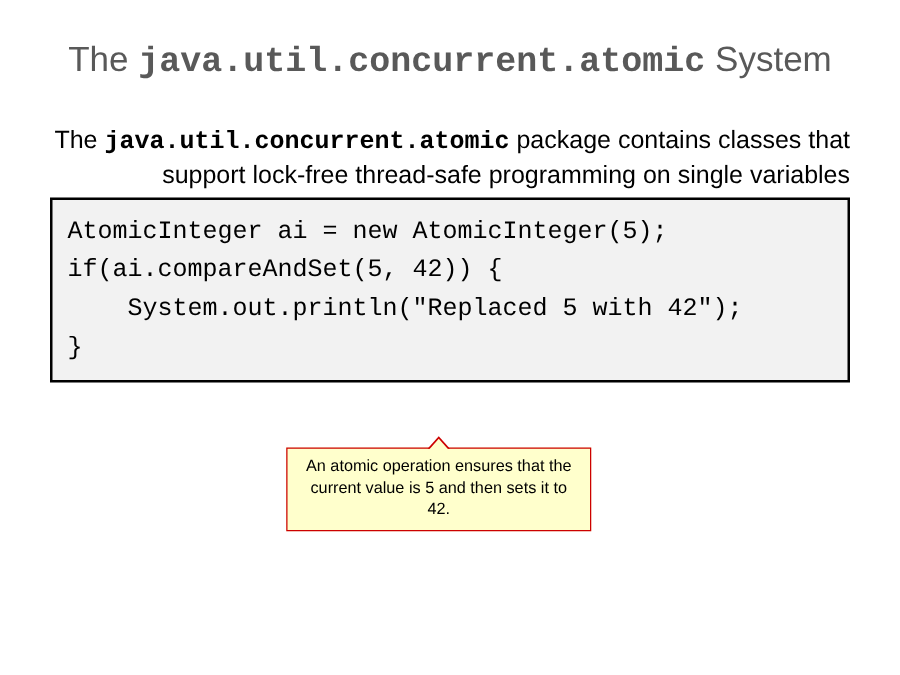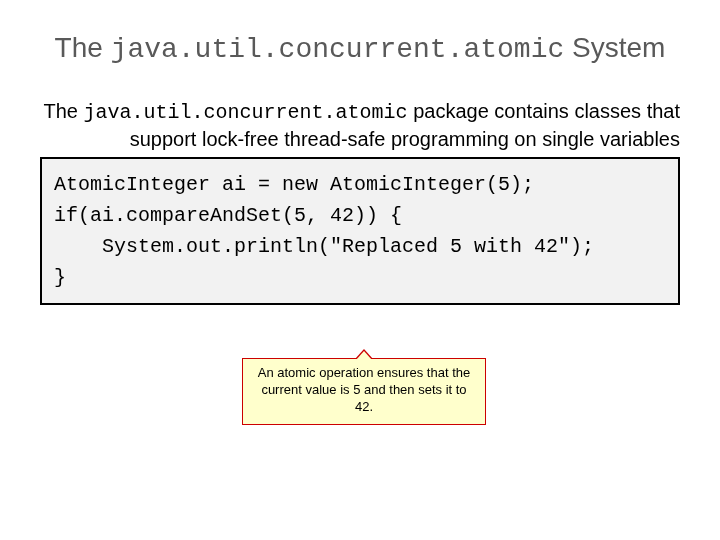--- a/index.html
+++ b/index.html
@@ -20,20 +20,21 @@
     text-align: center;
     font-size: 28px;
     color: #595959;
     font-weight: normal;
     margin-top: 10px;
     margin-bottom: 30px;
     line-height: 1.3;
   }
   .mono {
     font-family: "Courier New", monospace;
+    font-weight: bold;
   }
   .body-text {
     font-size: 20px;
     color: #000;
     line-height: 1.35;
     margin-bottom: 4px;
     padding-left: 0;
     text-indent: -28px;
     margin-left: 28px;
     text-align: right;
@@ -44,21 +45,21 @@
     padding: 10px 12px;
     font-family: "Courier New", monospace;
     font-size: 20px;
     color: #000;
     line-height: 1.55;
     white-space: pre;
     margin-top: 0;
   }
   .callout {
     position: absolute;
-    left: 242px;
+    left: 229px;
     top: 358px;
     width: 226px;
     background: #ffffcc;
     border: 1px solid #cc0000;
     font-size: 13px;
     text-align: center;
     padding: 6px 8px 8px 8px;
     line-height: 1.3;
     color: #000;
   }

